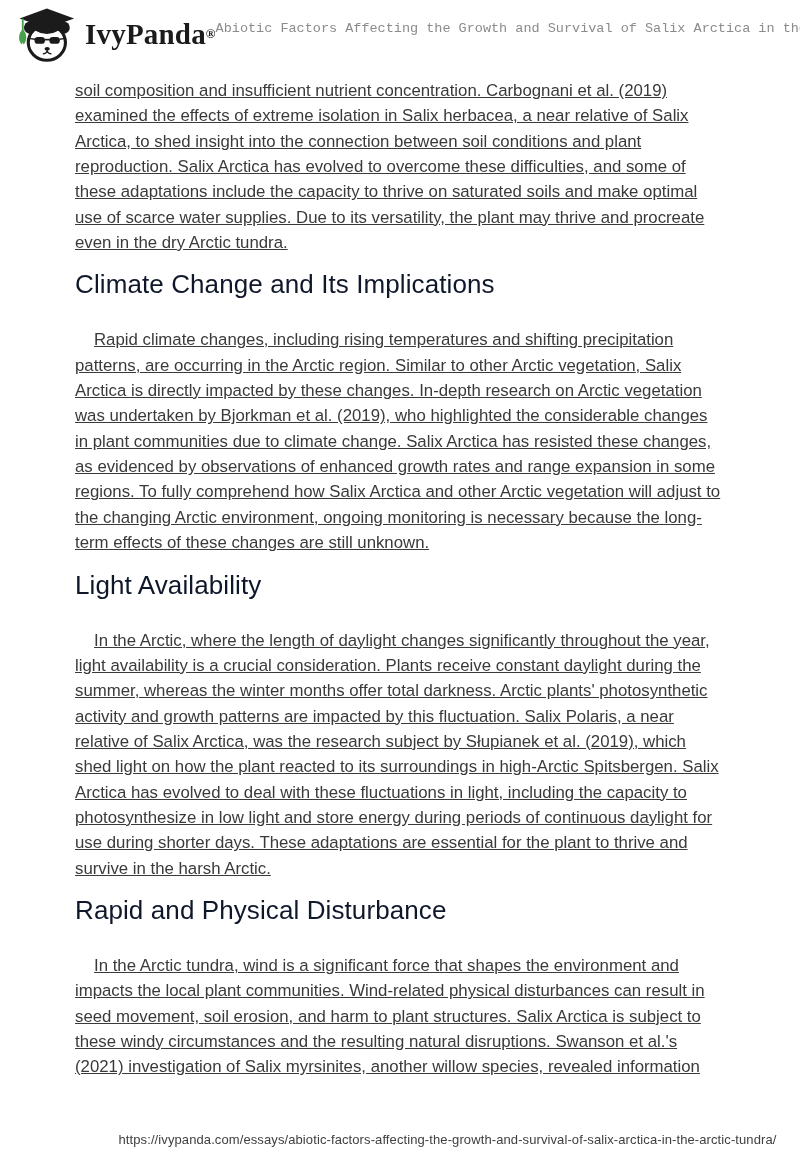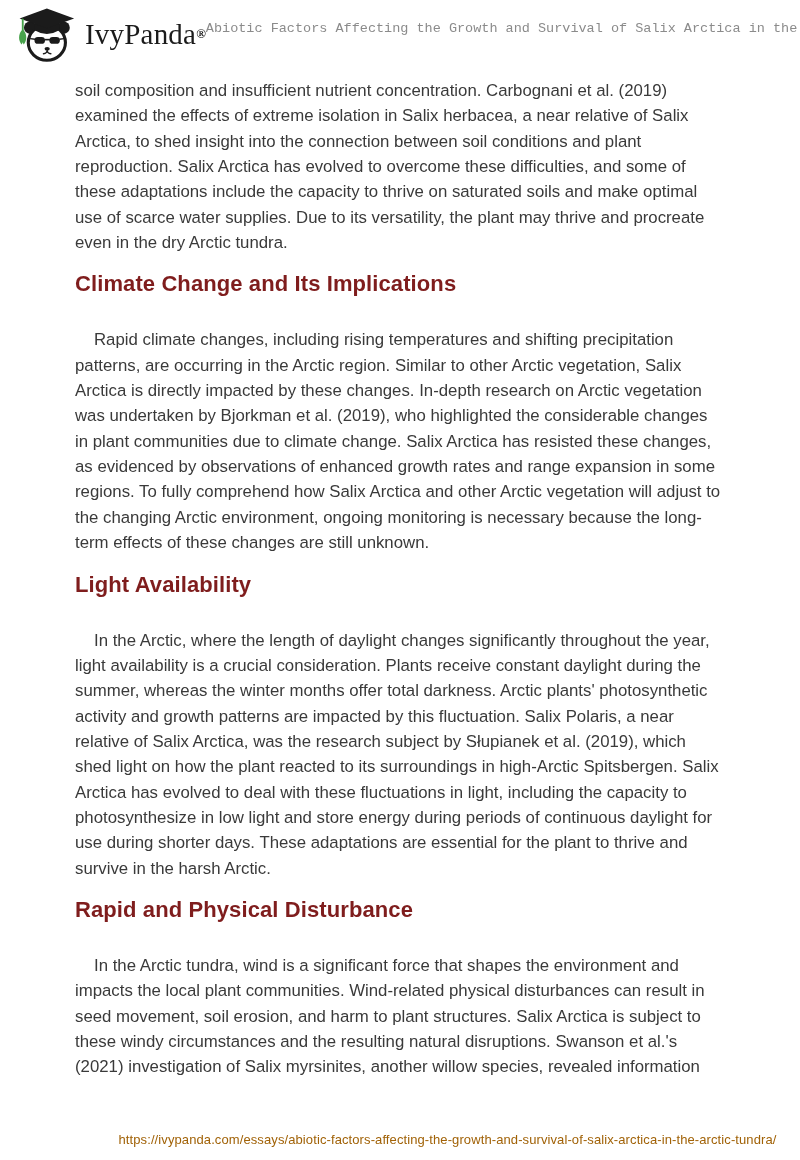--- a/index.html
+++ b/index.html
@@ -23,21 +23,21 @@
   }
   .logo {
     display: flex;
     align-items: center;
     gap: 9px;
     cursor: pointer;
   }
   .logo-icon { width: 62px; height: 57px; flex: 0 0 auto; }
   .logo-text {
     font-family: "Liberation Serif", "DejaVu Serif", serif;
-    font-weight: 400;
+    font-weight: 700;
     font-size: 29px;
     color: #1b1b1b;
     letter-spacing: 0.2px;
   }
   .logo-reg {
     font-family: "Liberation Serif", "DejaVu Serif", serif;
     font-weight: 700;
     font-size: 13px;
     color: #1b1b1b;
     vertical-align: super;
@@ -53,40 +53,41 @@
   
   .content {
     width: 650px;
     margin: 0 75px;
   }
   .content p {
     font-size: 16.8px;
     line-height: 25.35px;
     color: #3a3a3a;
     margin: 0;
+    text-decoration: underline;
   }
   .content p.first { margin-top: 12px; }
   .content p.indent { text-indent: 19px; margin-top: 15px; }
   .content h2 {
-    font-size: 22px;
+    font-size: 26px;
     line-height: 30px;
-    font-weight: 700;
-    color: #7f1d1d;
+    font-weight: 400;
+    color: #0f172a;
     margin: 14px 0 28px 0;
     letter-spacing: 0.1px;
   }
   
   .footer {
     position: absolute;
     left: 95px;
     right: 0;
     bottom: 13px;
     text-align: center;
     font-size: 13px;
-    color: #a16207;
+    color: #404040;
     letter-spacing: 0.1px;
     white-space: nowrap;
   }
 </style>
 </head>
 <body>
 
 <div class="page">
 
   <div class="header">

